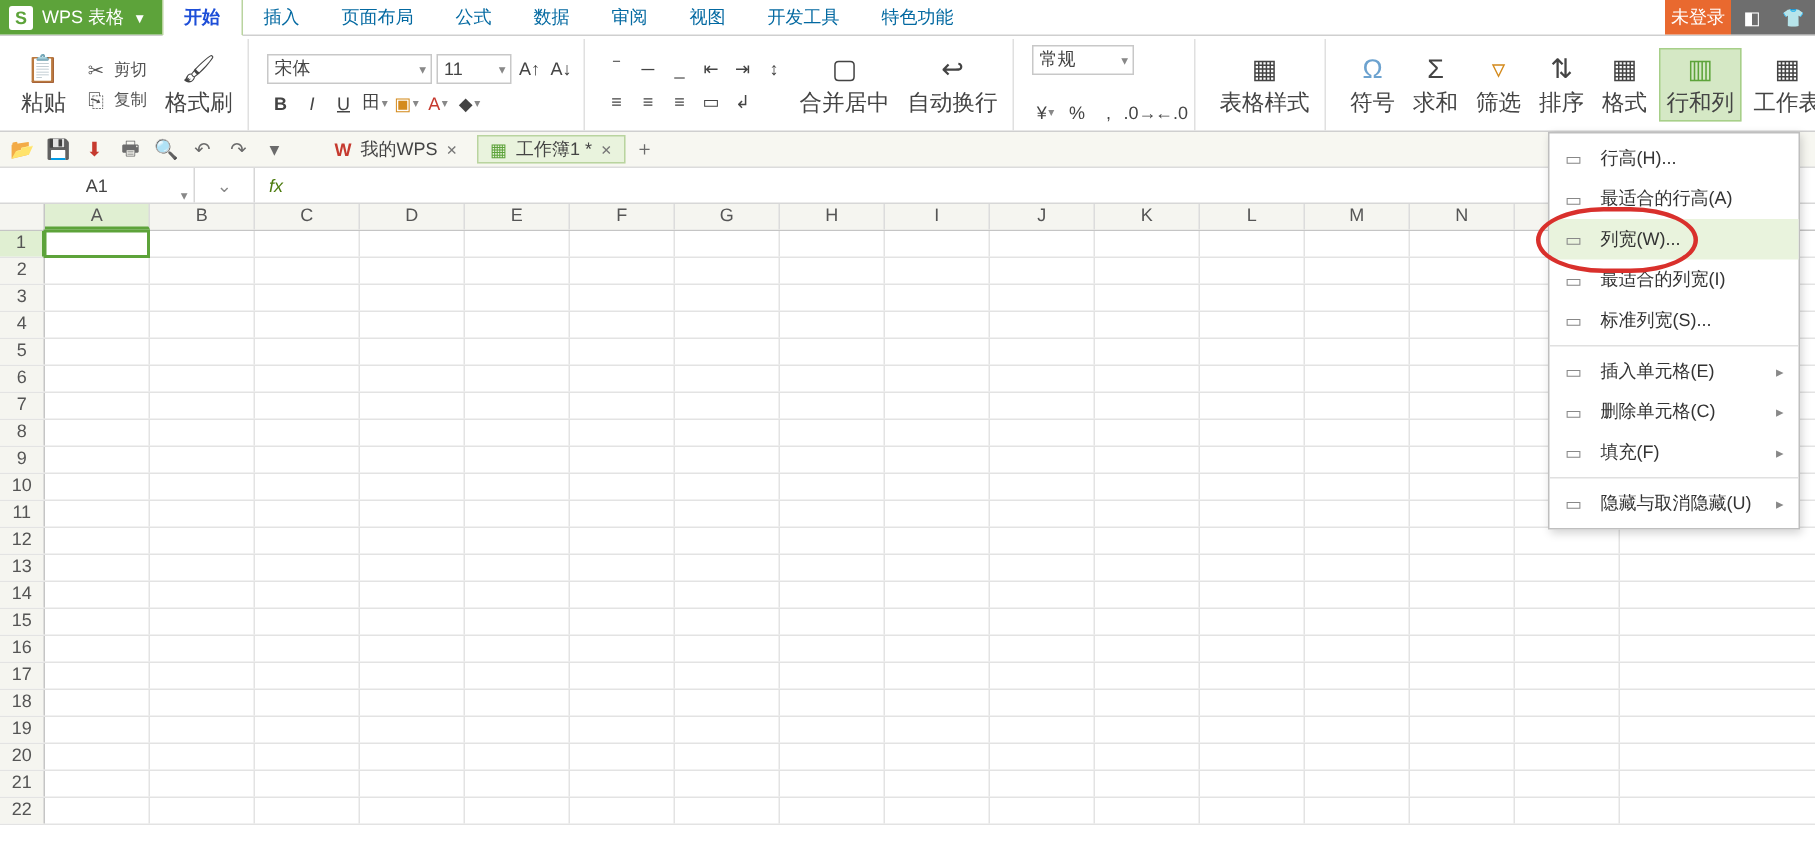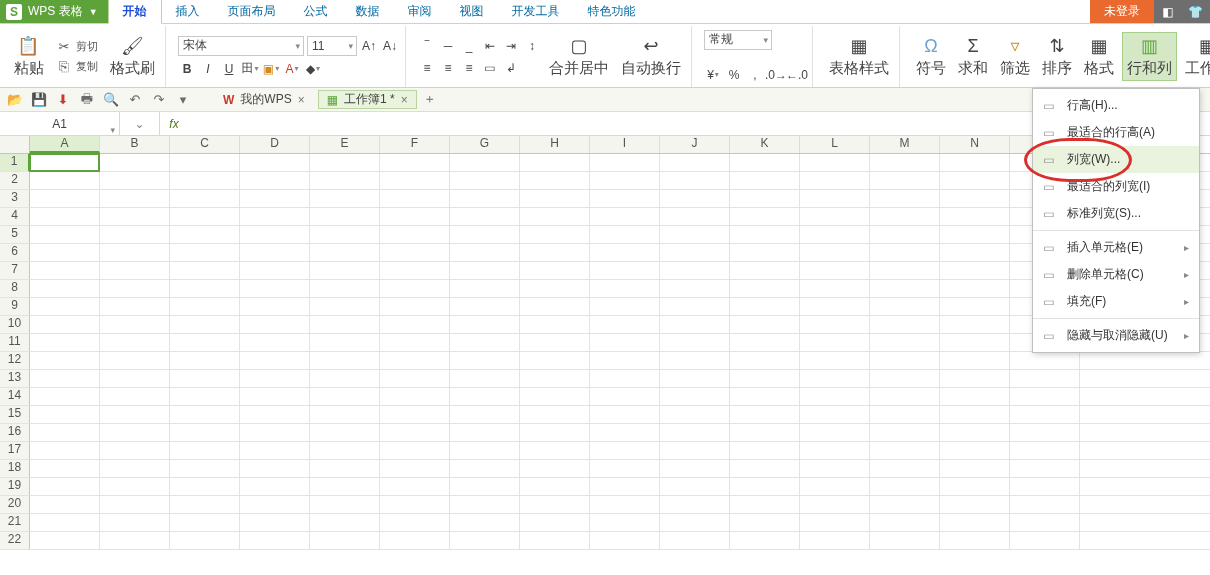--- a/index.html
+++ b/index.html
@@ -62,21 +62,21 @@
     font-weight: 600;
   }
   .title-right {
     margin-left: auto;
     display: flex;
     align-items: stretch;
   }
   .login-badge {
     background: #e9692f;
     color: #fff;
-    padding: 0 14px;
+    padding: 0 4px;
     display: flex; align-items: center;
   }
   .title-icon {
     width: 28px;
     display: flex; align-items: center; justify-content: center;
     background: #6e6e6e;
     color: #fff;
   }
 
   
@@ -180,21 +180,21 @@
   .doc-tab.file { background:#e9f3dd; border:1px solid #b9d49f; }
   .doc-tab .x { color:#777; }
 
   
   .fxrow {
     height: 24px;
     display:flex; align-items:center;
     border-bottom: 1px solid #d7d7d7;
   }
   .namebox {
-    width: 120px; height:100%;
+    width: 130px; height:100%;
     border-right: 1px solid #d7d7d7;
     display:flex; align-items:flex-end;
     padding: 0 6px;
     position: relative;
   }
   .namebox span { margin:auto; }
   .namebox::after { content:"▾"; font-size:9px; color:#888; position:absolute; right:4px;}
   .fxtools { width:40px; height:100%; display:flex; align-items:center; justify-content:center; color:#888; border-right:1px solid #d7d7d7;}
   .fxlabel { width:28px; display:flex; align-items:center; justify-content:center; font-style:italic; color:#4d7c0f;}
   .fxinput { flex:1; height:100%; }
@@ -323,21 +323,21 @@
     </div>
     <div class="big-btn">
       <span class="glyph">🖌</span>
       <span class="lbl">格式刷</span>
     </div>
   </div>
 
   <div class="group">
     <div class="small-col" style="gap:4px;">
       <div class="row2">
-        <div class="select" style="width:126px">
+        <div class="select" style="width:110px">
             <span>宋体</span>
           </div>
         <div class="select" style="width:50px">
             <span>11</span>
           </div>
         <span class="mini">A↑</span>
         <span class="mini">A↓</span>
       </div>
       <div class="row2">
         <span class="mini bold">B</span>

